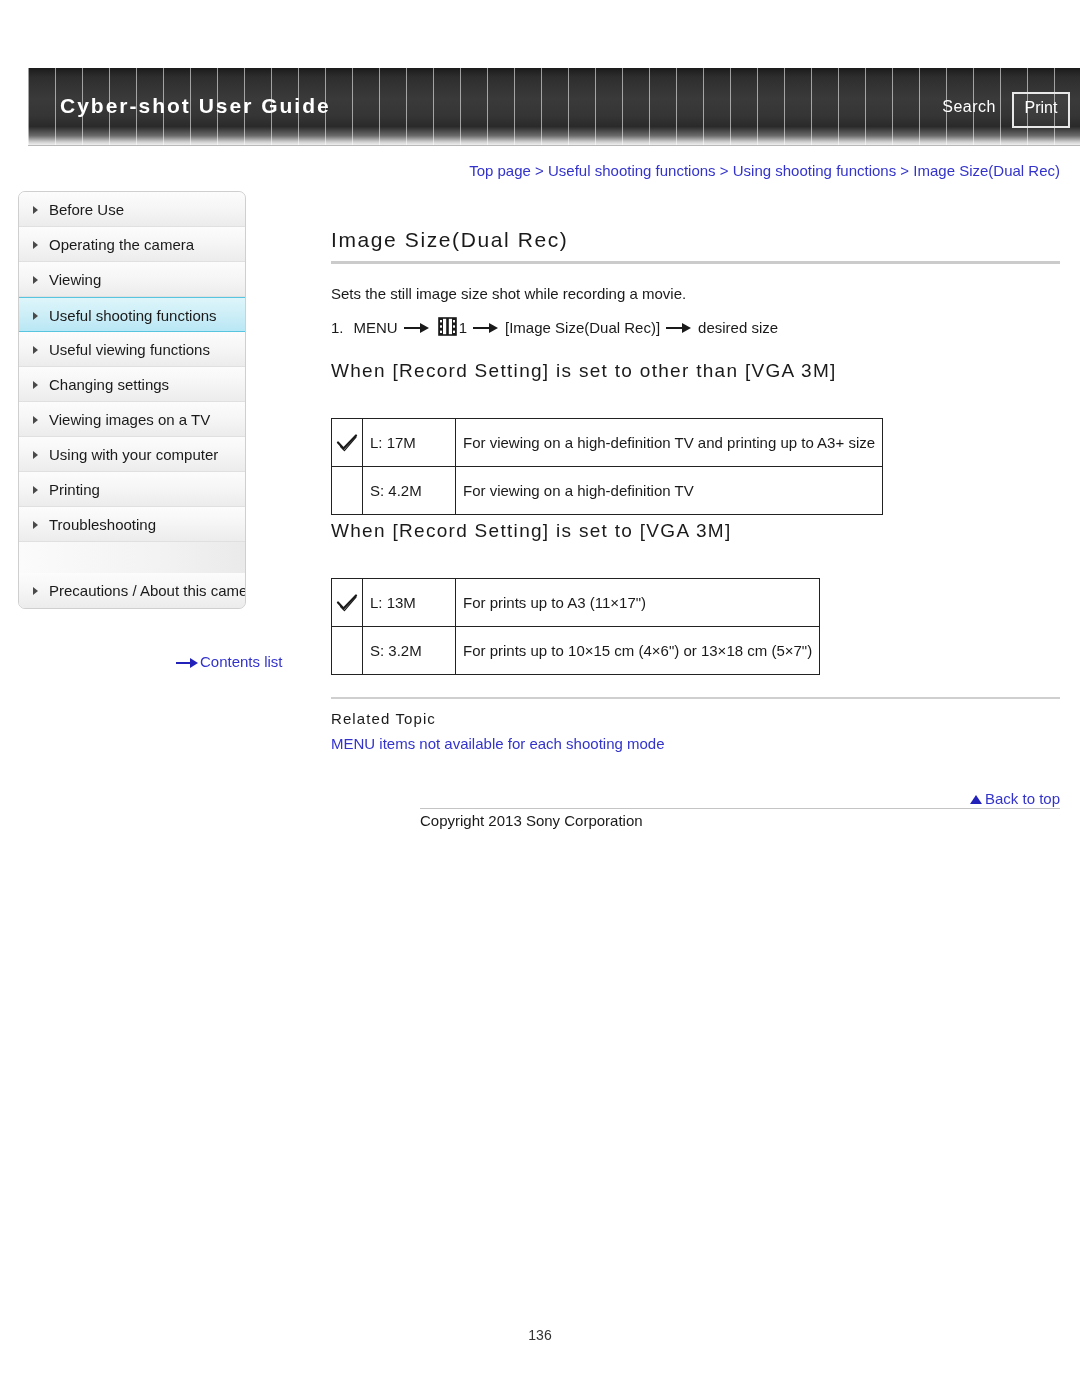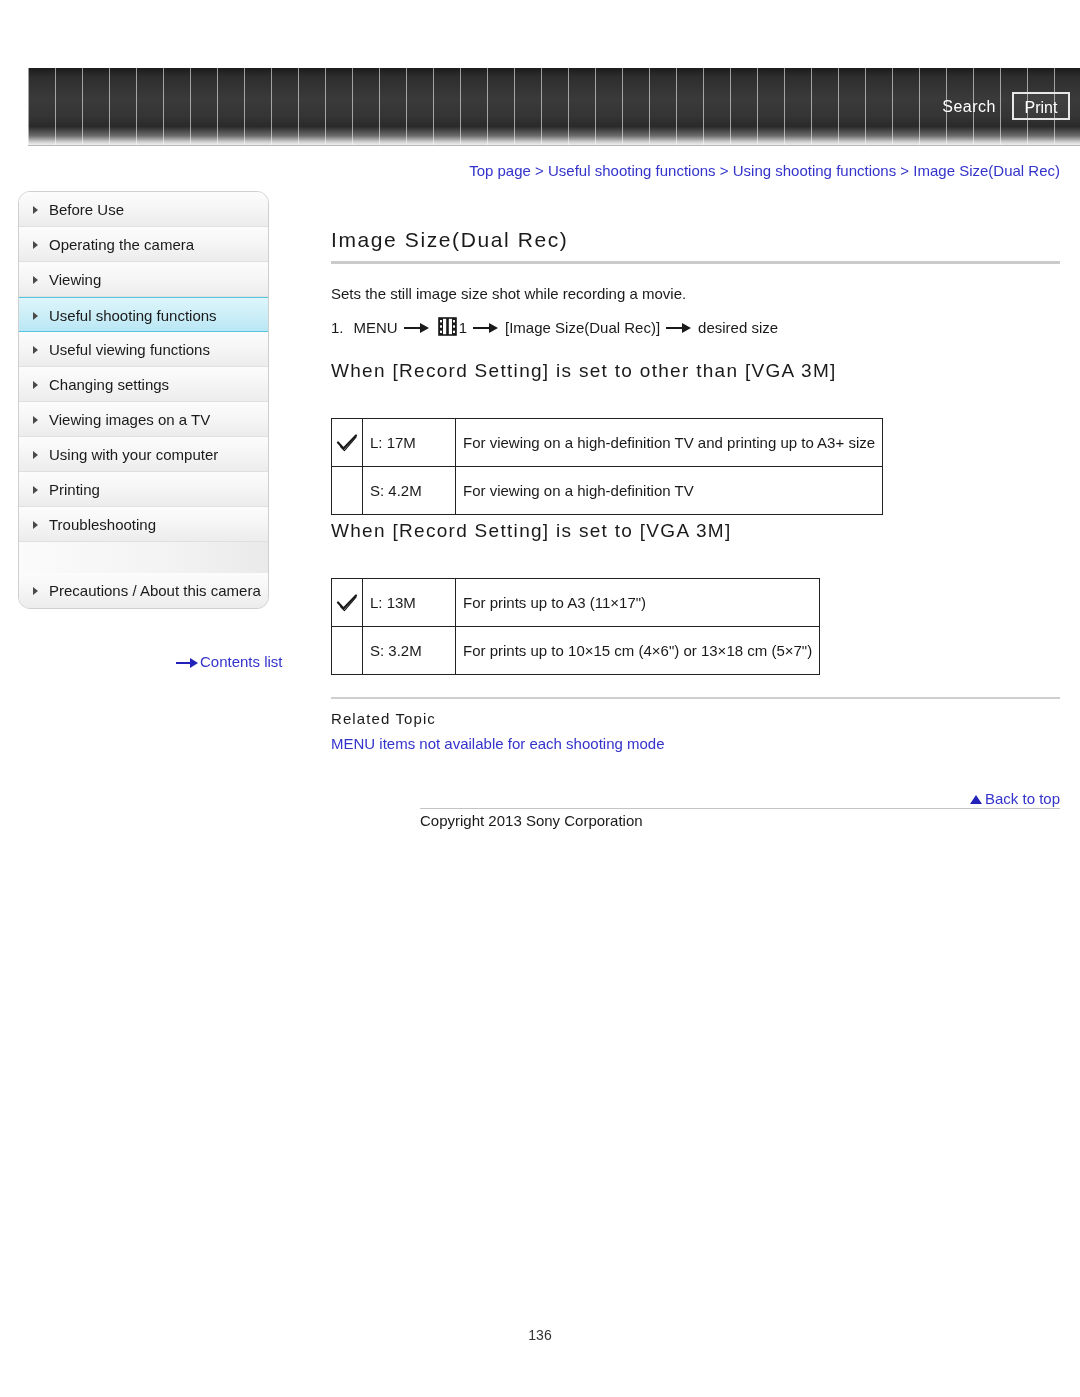--- a/index.html
+++ b/index.html
@@ -63,21 +63,21 @@
     color: #ffffff;
     font-size: 16px;
     letter-spacing: 0.5px;
     white-space: nowrap;
   }
   .header-print {
     position: absolute;
     right: 10px;
     top: 24px;
     width: 58px;
-    height: 28px;
+    height: 36px;
     border: 2px solid #e8e8e8;
     color: #ffffff;
     font-size: 16px;
     line-height: 28px;
     text-align: center;
     box-sizing: border-box;
     background: rgba(255,255,255,0.04);
   }
   .header-rule {
     position: absolute;
@@ -97,23 +97,23 @@
     color: #3333cc;
     white-space: nowrap;
   }
   .breadcrumb .sep { color: #3333cc; }
 
   
   .sidebar {
     position: absolute;
     left: 18px;
     top: 191px;
-    width: 251px;
+    width: 228px;
     border: 1px solid #cfcfcf;
-    border-radius: 12px;
+    border-radius: 7px;
     background: linear-gradient(to right, #fbfbfb 0%, #f3f3f3 60%, #eaeaea 100%);
     box-sizing: border-box;
     overflow: hidden;
   }
   .side-item {
     position: relative;
     height: 35px;
     line-height: 35px;
     padding-left: 30px;
     font-size: 15px;
@@ -355,20 +355,21 @@
     text-align: center;
     font-size: 14px;
     color: #333333;
   }
 </style>
 </head>
 <body>
 
 <div class="header-wrap">
   <div class="header-bar">
+    <div class="header-title">Cyber-shot User Guide</div>
     <div class="header-search">Search</div>
     <div class="header-print">Print</div>
   </div>
   <div class="header-rule"></div>
 </div>
 
 <div class="breadcrumb">
   <span>Top page</span>
   <span class="sep">&gt;</span>
   <span>Useful shooting functions</span>

